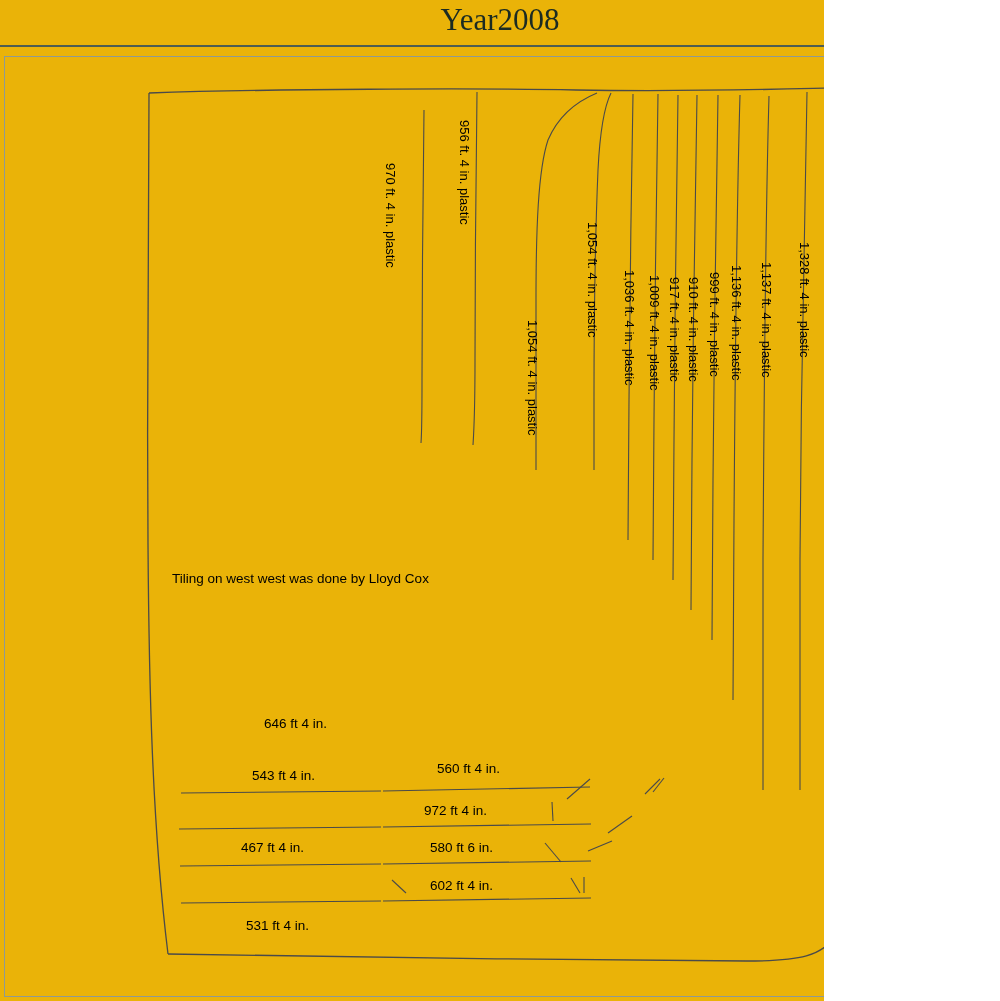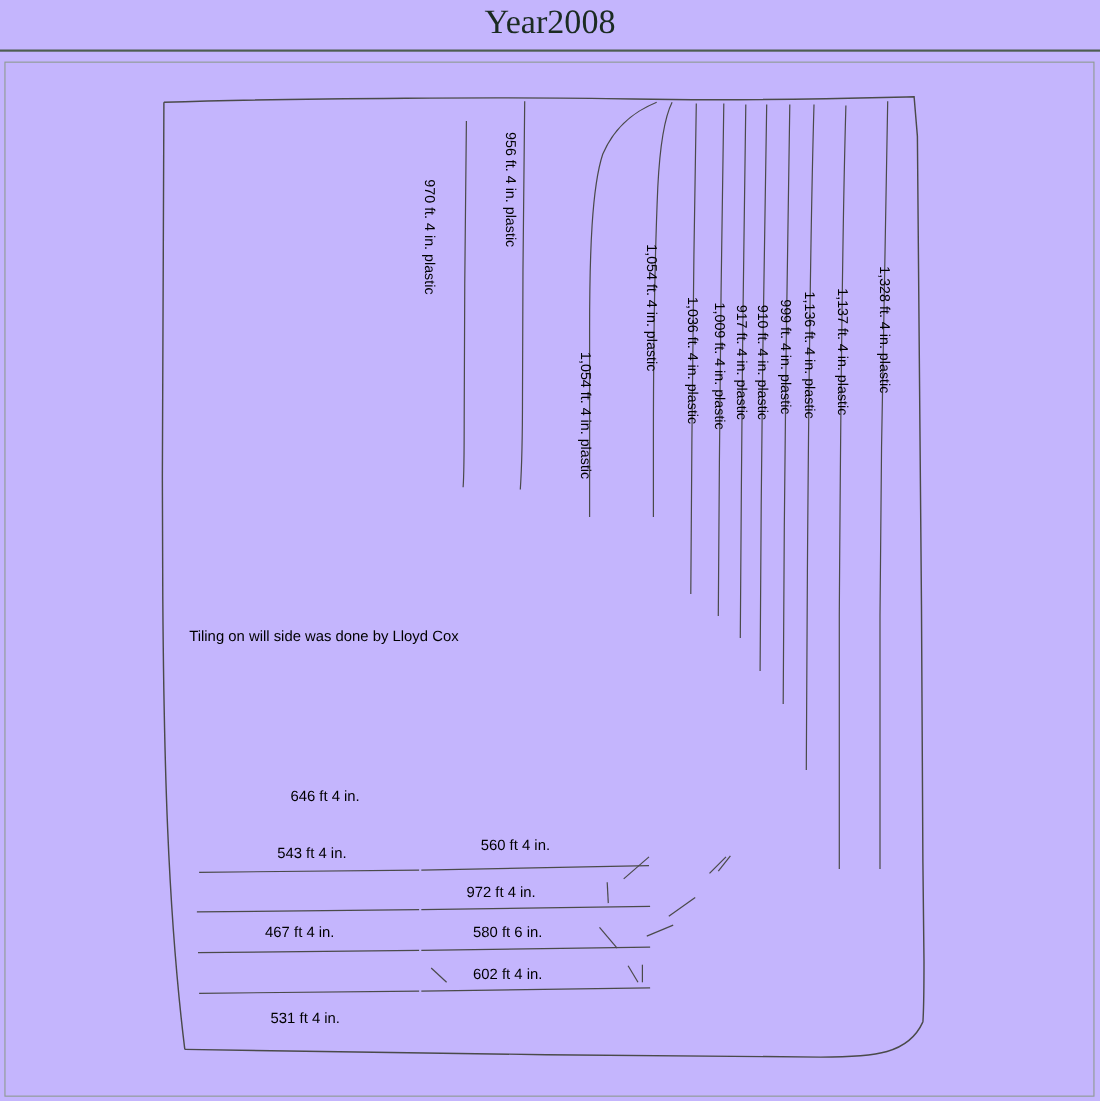--- a/index.html
+++ b/index.html
@@ -6,23 +6,23 @@
     margin: 0;
     padding: 0;
     background: #ffffff;
   }
   body {
     font-family: "Liberation Sans", sans-serif;
     color: #000;
   }
   #page {
     position: relative;
-    width: 1000px;
+    width: 824px;
     height: 1001px;
-    background: #c4b5fd;
+    background: #eab308;
     overflow: hidden;
   }
   
   #title {
     position: absolute;
     top: 2px;
     left: 0;
     width: 1000px;
     text-align: center;
     font-family: "Liberation Serif", serif;
@@ -172,16 +172,16 @@
     <span class="hlabel" style="left:437px; top:761px;">560 ft 4 in.</span>
     <span class="hlabel" style="left:252px; top:768px;">543 ft 4 in.</span>
     <span class="hlabel" style="left:424px; top:803px;">972 ft 4 in.</span>
     <span class="hlabel" style="left:241px; top:840px;">467 ft 4 in.</span>
     <span class="hlabel" style="left:430px; top:840px;">580 ft 6 in.</span>
     <span class="hlabel" style="left:246px; top:878px;margin-top:40px;">531 ft 4 in.</span>
     <span class="hlabel" style="left:430px; top:878px;">602 ft 4 in.</span>
   </div>
 
   <div id="note">
-    <span>Tiling on will side was done by Lloyd Cox</span>
+    <span>Tiling on west west was done by Lloyd Cox</span>
   </div>
 
 </div>
 
 </body></html>

